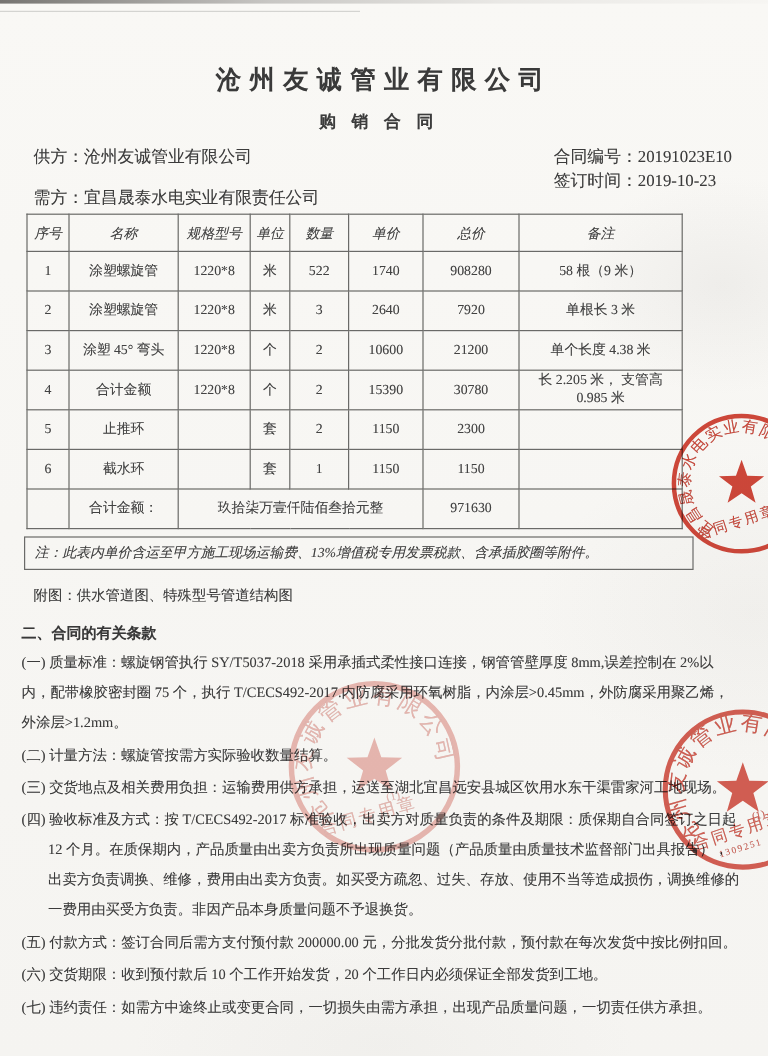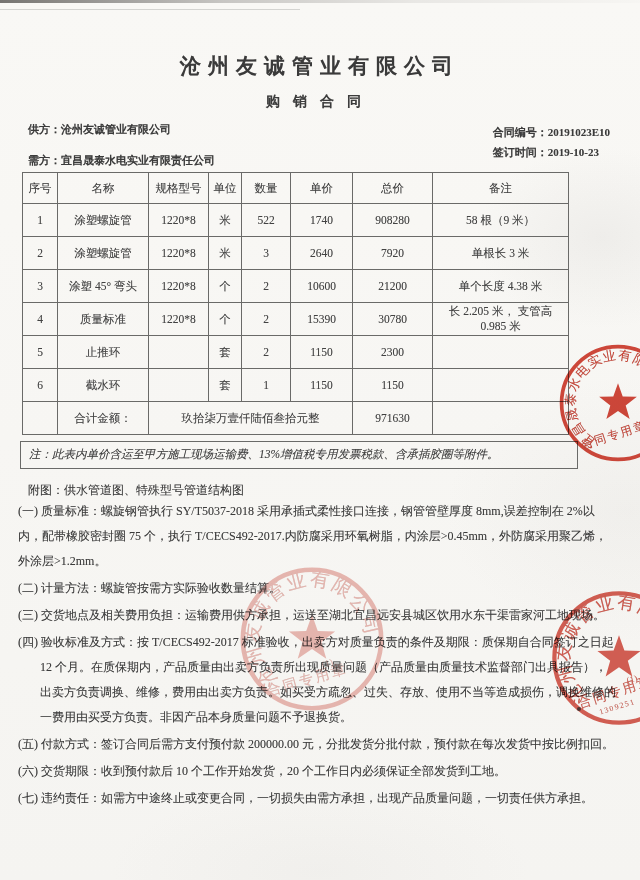--- a/index.html
+++ b/index.html
@@ -14,28 +14,28 @@
       radial-gradient(ellipse 260px 190px at 98% 58%, rgba(196,194,190,.13), transparent 70%),
       radial-gradient(ellipse 300px 120px at 50% 99%, rgba(200,198,194,.10), transparent 70%),
       linear-gradient(#f9f8f5,#f5f4f1);
     text-shadow:0 0 .5px rgba(70,70,70,.35);
   }
   .scan-top{position:absolute;top:0;left:0;right:0;height:3px;
     background:linear-gradient(to right, rgba(85,83,80,.8), rgba(140,138,135,.45) 35%, rgba(185,183,180,.25) 65%, rgba(200,198,195,.05));}
   .scan-line2{position:absolute;top:9px;left:0;width:300px;height:1px;background:rgba(120,118,115,.28);}
   h1.company{margin:0;padding-top:52px;text-align:center;font-size:21px;font-weight:700;letter-spacing:7px;color:#3a3a3a;}
   h2.doctitle{margin:13px 0 0;text-align:center;font-size:14px;font-weight:600;letter-spacing:13px;color:#3c3c3c;}
-  .meta-row{display:flex;justify-content:space-between;margin-top:11px;padding:0 30px 0 28px;font-size:11px;font-weight:bold;}
+  .meta-row{display:flex;justify-content:space-between;margin-top:11px;padding:0 30px 0 28px;font-size:14px;}
   .parties p{margin:0;}
   .parties p + p{margin-top:16px;}
   .metas p{margin:0;line-height:20px;}
   .s1-heading{margin:3px 0 0 28px;font-size:12.5px;font-weight:700;color:#383838;}
   table.items{border-collapse:collapse;margin:4px 0 0 22px;table-layout:fixed;width:546px;font-size:11.5px;color:#424242;}
   table.items th, table.items td{border:1px solid #6a6a68;padding:1px 3px;text-align:center;font-weight:400;overflow:hidden;}
-  table.items th{height:28px;}
+  table.items th{height:28px;font-style:italic;}
   table.items td{height:30px;line-height:15px;}
   .note-box{width:540px;margin:6px 0 0 20px;border:1px solid #6a6a68;padding:5px 8px 6px;font-size:11.5px;color:#404040;font-style:italic;}
   .attachment{margin:13px 0 0 28px;font-size:12px;}
   .s2-heading{margin:15px 0 3px 18px;font-size:12.5px;font-weight:700;color:#383838;}
   .clauses{padding:0 24px 0 18px;font-size:12px;color:#3b3b3b;}
   .clauses p{margin:0 0 2px;line-height:25px;}
   .clauses p.hang{padding-left:22px;text-indent:-22px;}
   .seal{position:absolute;mix-blend-mode:multiply;pointer-events:none;}
   .seal svg{display:block;width:100%;height:100%;}
   #sealA{left:556px;top:341px;width:124px;height:124px;opacity:.92;filter:blur(.2px);}
@@ -114,21 +114,21 @@
           <td>涂塑 45° 弯头</td>
           <td>1220*8</td>
           <td>个</td>
           <td>2</td>
           <td>10600</td>
           <td>21200</td>
           <td>单个长度 4.38 米</td>
         </tr>
         <tr>
           <td>4</td>
-          <td>质量标准</td>
+          <td>合计金额</td>
           <td>1220*8</td>
           <td>个</td>
           <td>2</td>
           <td>15390</td>
           <td>30780</td>
           <td>长 2.205 米， 支管高 0.985 米</td>
         </tr>
         <tr>
           <td>5</td>
           <td>止推环</td>
@@ -156,20 +156,21 @@
           <td>971630</td>
           <td></td>
         </tr>
       </tbody>
   </table>
 
   <div class="note-box">注：此表内单价含运至甲方施工现场运输费、13%增值税专用发票税款、含承插胶圈等附件。</div>
 
   <p class="attachment">附图：供水管道图、特殊型号管道结构图</p>
 
+  <p class="s2-heading">二、合同的有关条款</p>
 
   <div class="clauses">
       <p><span>(一) </span><span>质量标准：螺旋钢管执行 SY/T5037-2018 采用承插式柔性接口连接，钢管管壁厚度 8mm,误差控制在 2%以内，配带橡胶密封圈 75 个，执行 T/CECS492-2017.内防腐采用环氧树脂，内涂层&gt;0.45mm，外防腐采用聚乙烯，外涂层&gt;1.2mm。</span></p>
       <p><span>(二) </span><span>计量方法：螺旋管按需方实际验收数量结算。</span></p>
       <p><span>(三) </span><span>交货地点及相关费用负担：运输费用供方承担，运送至湖北宜昌远安县城区饮用水东干渠雷家河工地现场。</span></p>
       <p class="hang"><span>(四) </span><span>验收标准及方式：按 T/CECS492-2017 标准验收，出卖方对质量负责的条件及期限：质保期自合同签订之日起 12 个月。在质保期内，产品质量由出卖方负责所出现质量问题（产品质量由质量技术监督部门出具报告），出卖方负责调换、维修，费用由出卖方负责。如买受方疏忽、过失、存放、使用不当等造成损伤，调换维修的一费用由买受方负责。非因产品本身质量问题不予退换货。</span></p>
       <p><span>(五) </span><span>付款方式：签订合同后需方支付预付款 200000.00 元，分批发货分批付款，预付款在每次发货中按比例扣回。</span></p>
       <p><span>(六) </span><span>交货期限：收到预付款后 10 个工作开始发货，20 个工作日内必须保证全部发货到工地。</span></p>
       <p><span>(七) </span><span>违约责任：如需方中途终止或变更合同，一切损失由需方承担，出现产品质量问题，一切责任供方承担。</span></p>
     </div>

